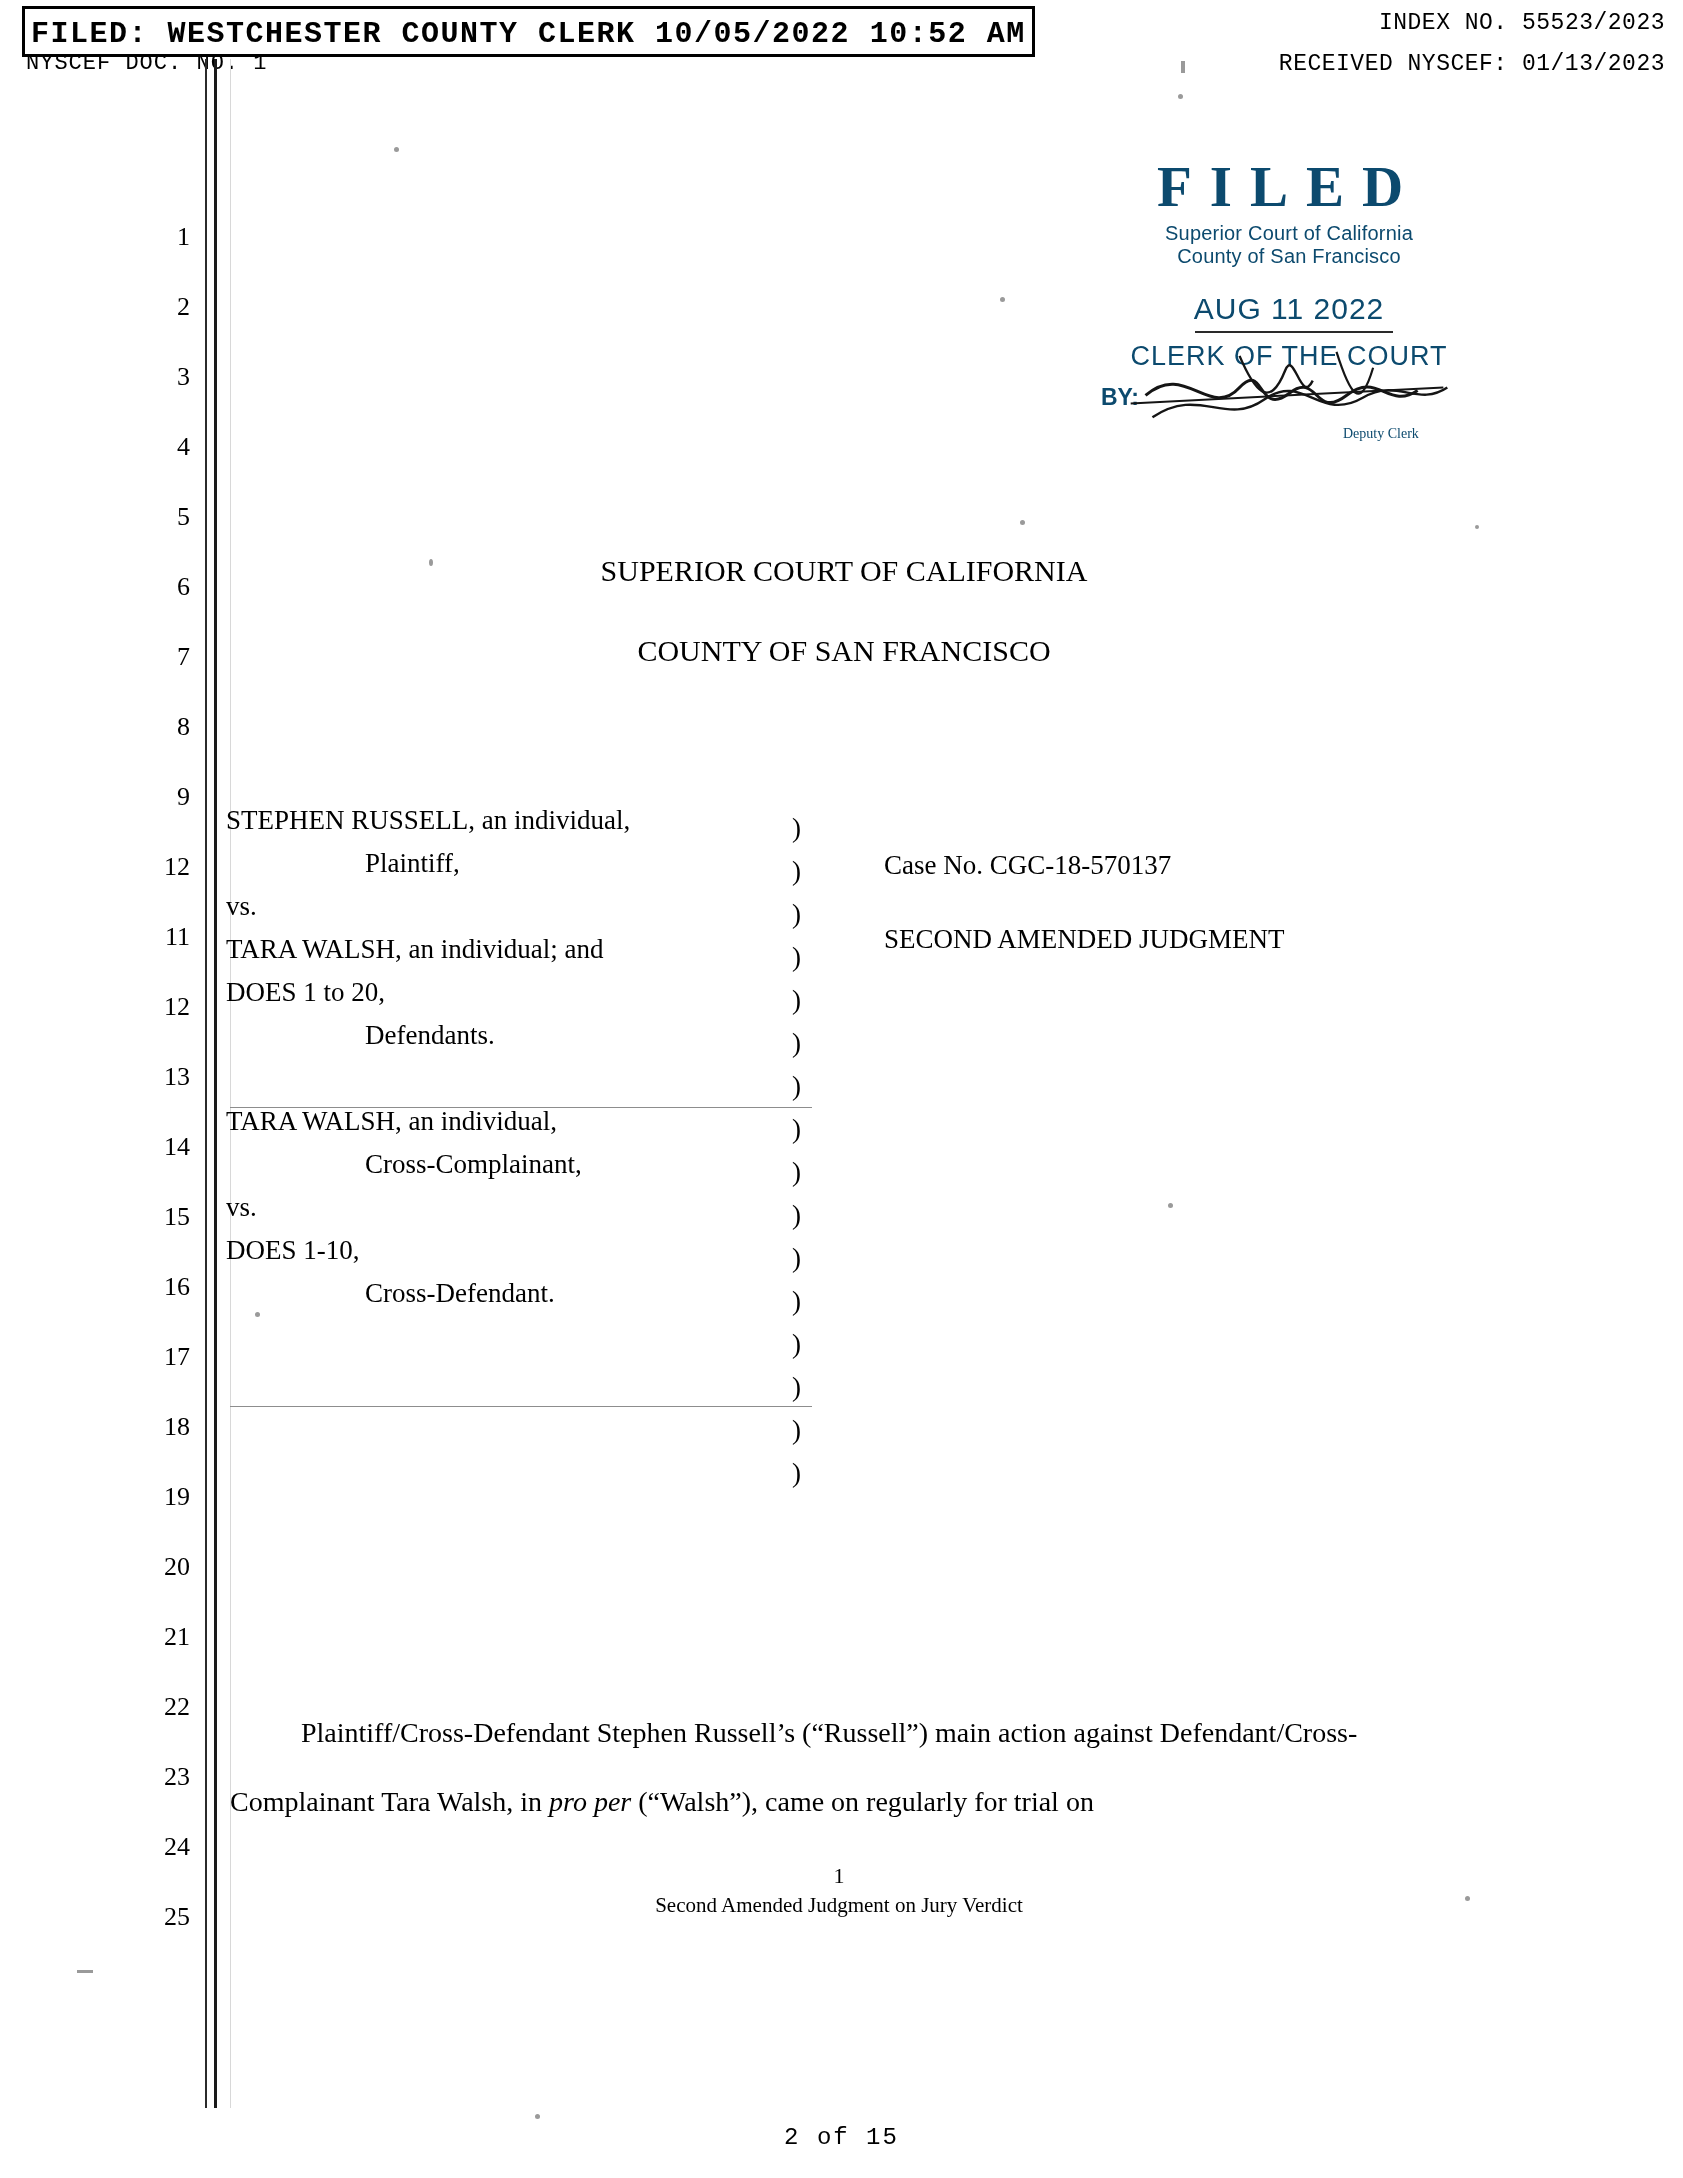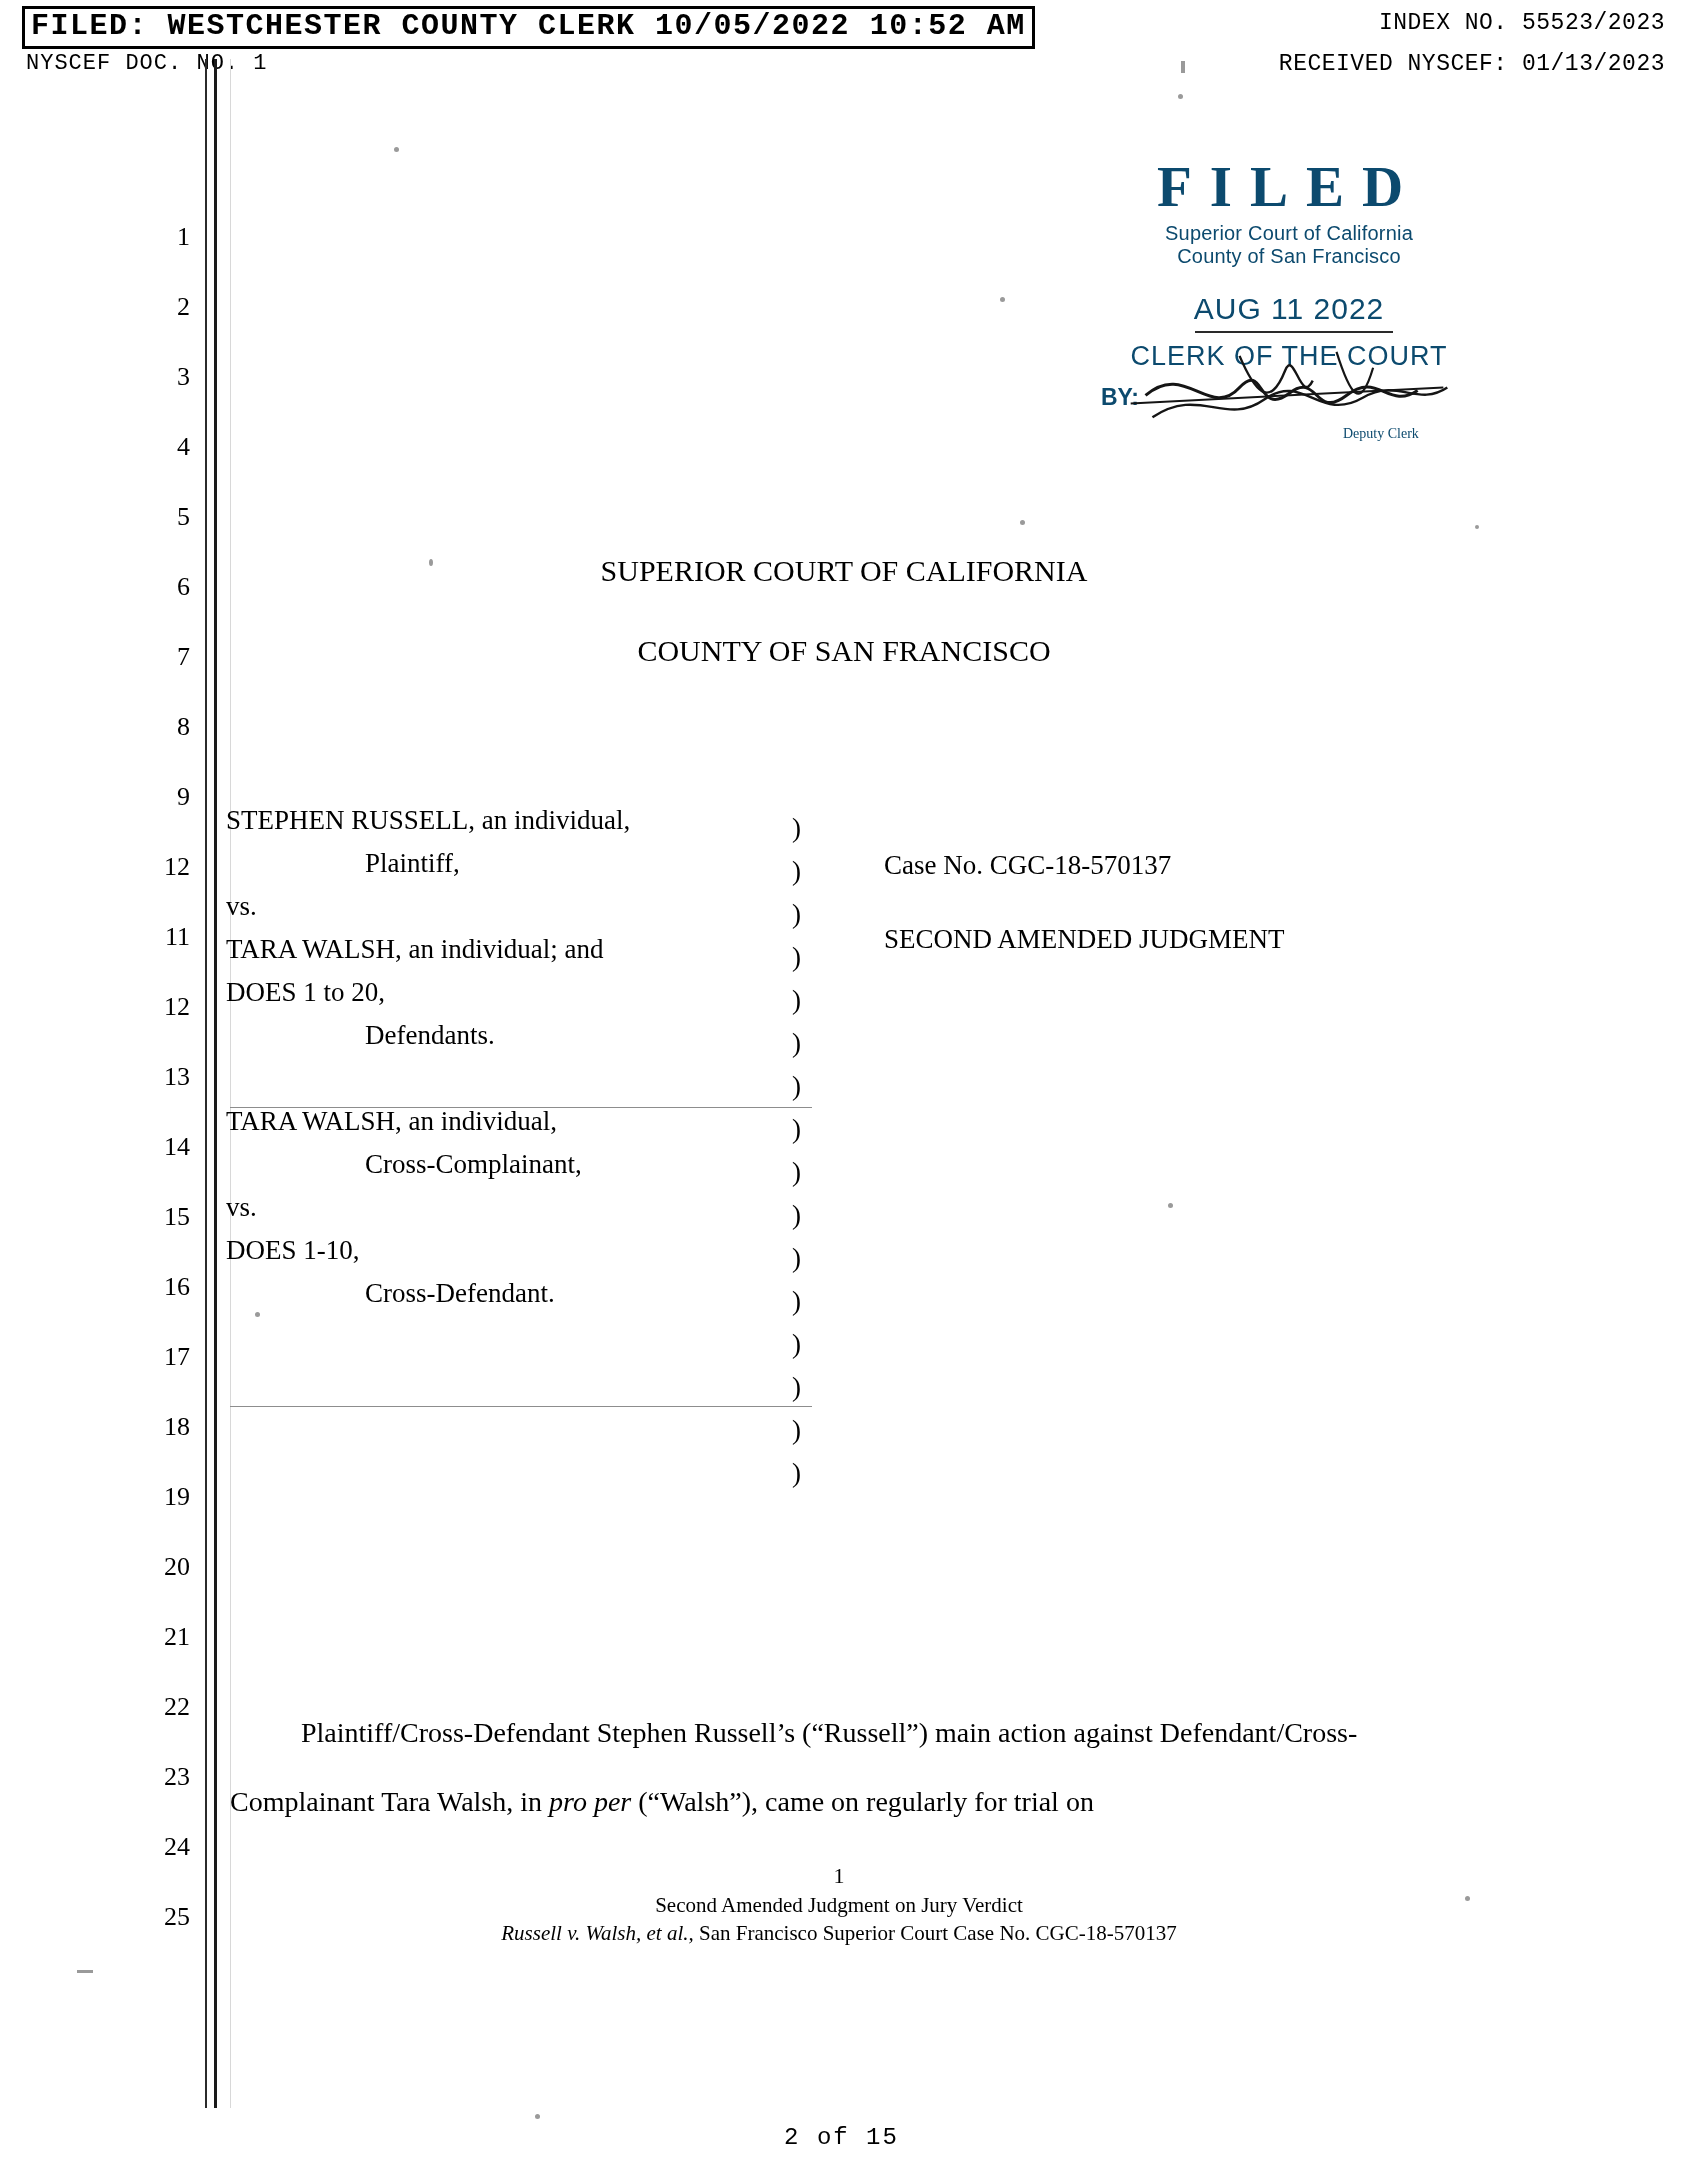--- a/index.html
+++ b/index.html
@@ -15,21 +15,21 @@
     color: #000000;
     overflow: hidden;
   }
 
   
   .nyscef-filed-box {
     position: absolute;
     left: 22px;
     top: 6px;
     border: 3px solid #000;
-    padding: 2px 6px 3px 6px;
+    padding: 10px 6px 3px 6px;
     font-family: "Liberation Mono", monospace;
     font-weight: bold;
     font-size: 30px;
     letter-spacing: 1.5px;
     white-space: nowrap;
     line-height: 1.05;
   }
   .nyscef-doc {
     position: absolute;
     left: 26px;
@@ -387,21 +387,20 @@
     <div class="case-no">Case No. CGC-18-570137</div>
     <div>SECOND AMENDED JUDGMENT</div>
   </div>
 </div>
 
 <div class="body-par"><span>Plaintiff/Cross-Defendant Stephen Russell’s (“Russell”) main action against Defendant/Cross-Complainant Tara Walsh, in </span><span class="ital">pro per</span><span> (“Walsh”), came on regularly for trial on</span></div>
 
 <div class="footer">
   <div class="pg">1</div>
   <div>Second Amended Judgment on Jury Verdict</div>
-  <div><span class="ital">Russell v. Walsh, et al.,</span><span> San Francisco Superior Court Case No. CGC-18-570137</span></div>
 </div>
 
 <div class="page-of">2 of 15</div>
 
 <div class="speck" style="left:1178px; top:94px; width:5px; height:5px;"></div>
 <div class="speck" style="left:394px; top:147px; width:5px; height:5px;"></div>
 <div class="speck" style="left:1000px; top:297px; width:5px; height:5px;"></div>
 <div class="speck" style="left:1020px; top:520px; width:5px; height:5px;"></div>
 <div class="speck" style="left:1475px; top:525px; width:4px; height:4px;"></div>
 <div class="speck" style="left:429px; top:559px; width:4px; height:7px;"></div>

